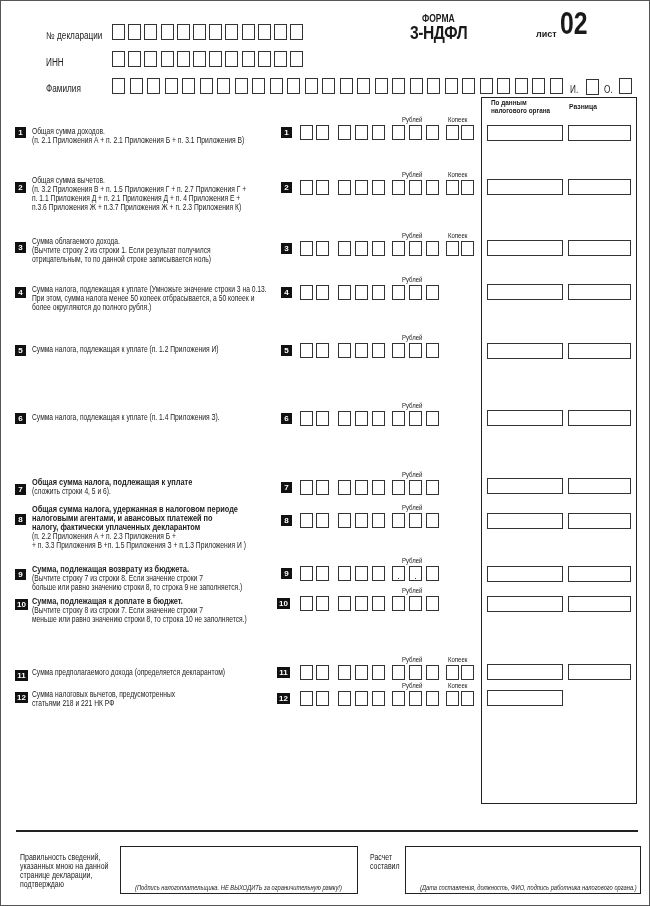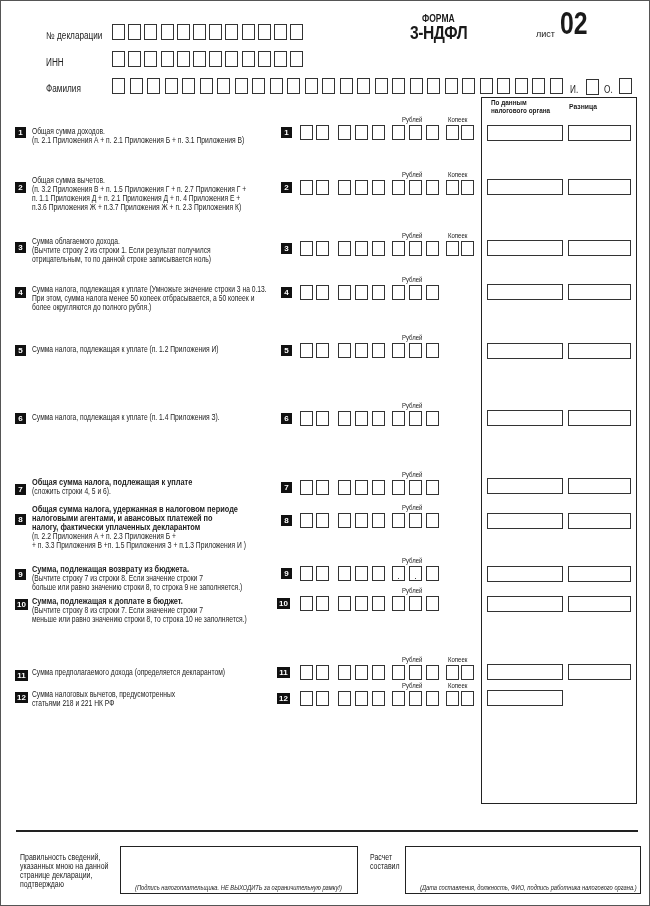--- a/index.html
+++ b/index.html
@@ -20,21 +20,21 @@
   .panel { position: absolute; left: 481px; top: 97px; width: 156px; height: 707px; border: 1.5px solid #222; box-sizing: border-box; }
   .sigbox { position: absolute; border: 1.5px solid #222; box-sizing: border-box; background: #fff; }
 </style>
 </head>
 <body>
 
 <div class="frame"></div>
 
 <div class="abs" style="left:422px;top:13px;font-size:10px;font-weight:bold;transform:scaleX(0.85);transform-origin:left top;">ФОРМА</div>
 <div class="abs" style="left:410px;top:22px;font-size:19px;font-weight:bold;transform:scaleX(0.82);transform-origin:left top;letter-spacing:-0.5px;">3-НДФЛ</div>
-<div class="abs" style="left:536px;top:29px;font-size:9px;font-weight:normal;">лист</div>
+<div class="abs" style="left:536px;top:29px;font-size:9px;font-weight:bold;">лист</div>
 <div class="abs" style="left:560px;top:6px;font-size:31px;font-weight:bold;transform:scaleX(0.8);transform-origin:left top;">02</div>
 
 <div class="lbl" style="left:46px;top:30px;">№ декларации</div>
 <div id="decl-cells">
     <div class="hcell" style="left:112px;top:24px;"></div>
     <div class="hcell" style="left:128.2px;top:24px;"></div>
     <div class="hcell" style="left:144.4px;top:24px;"></div>
     <div class="hcell" style="left:160.6px;top:24px;"></div>
     <div class="hcell" style="left:176.8px;top:24px;"></div>
     <div class="hcell" style="left:193px;top:24px;"></div>

